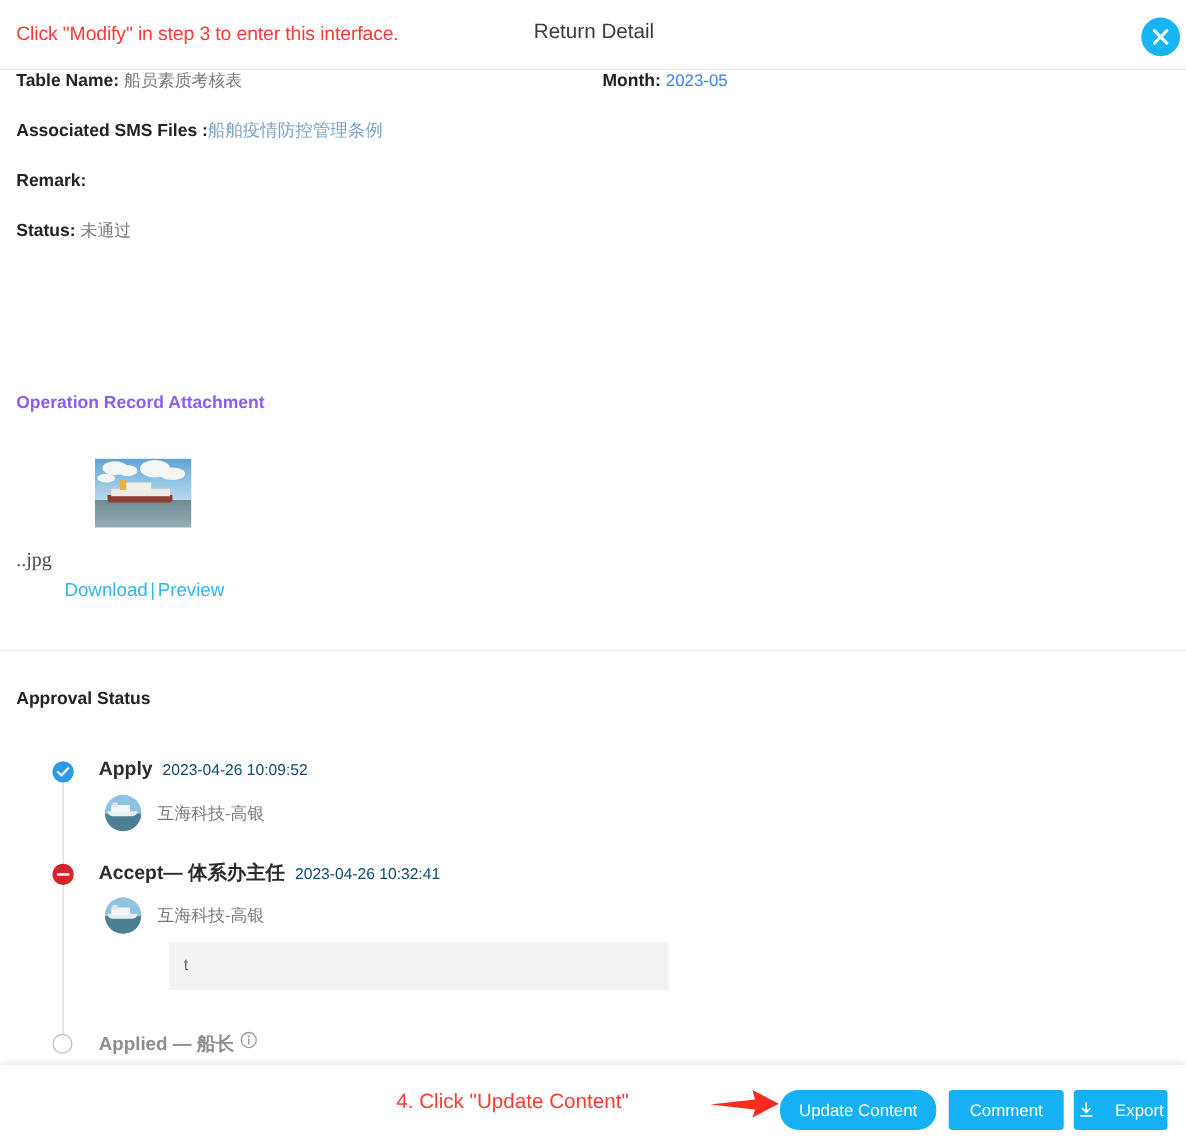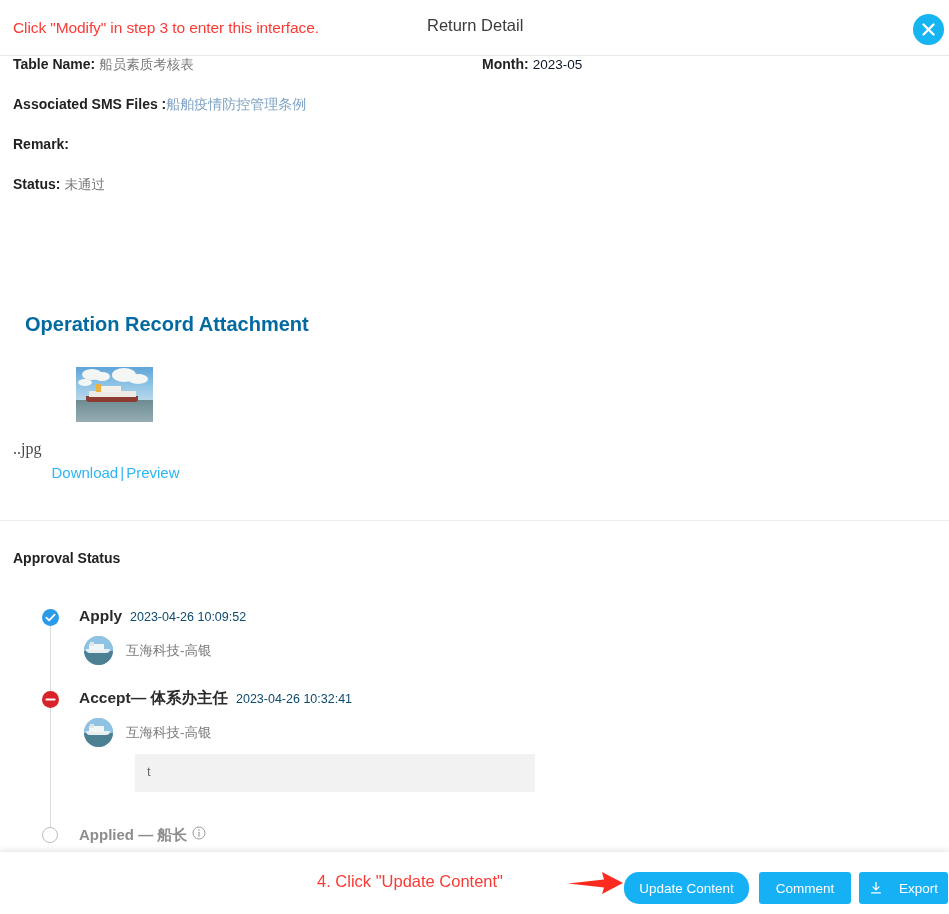--- a/index.html
+++ b/index.html
@@ -46,29 +46,29 @@
   .fields { position: absolute; left: 0; top: 56px; width: 949px; }
   .frow { position: relative; height: 40px; }
   .fcell { position: absolute; white-space: nowrap; font-size: 14px; }
   .fcell.left  { left: 13px; }
   .fcell.right { left: 482px; }
   .flabel { font-weight: bold; color: #222; font-size: 14px; }
   .fval {
     color: #7a7a7a; font-size: 13.5px; margin-left: 4px;
     font-family: "Liberation Sans", sans-serif;
   }
-  .fval.dark { color: #0f172a; }
+  .fval.dark { color: #3b82f6; }
   .flink {
     color: #7ea2c4; font-size: 14px; cursor: pointer;
   }
 
   
   .attach-title {
     position: absolute; left: 13px; top: 313px;
-    font-size: 20px; font-weight: bold; color: #0369a1; margin-left: 12px;
+    font-size: 14px; font-weight: bold; color: #8b5cf6;
   }
   .thumb-wrap {
     position: absolute; left: 76px; top: 367px;
     width: 77px; height: 55px;
     cursor: pointer; overflow: hidden;
     background: #9fc3dd;
   }
   .thumb-sky {
     position: absolute; left: 0; top: 0; width: 77px; height: 33px;
     background: linear-gradient(#5fa4d8 0%, #87bfe4 45%, #b9d7ea 100%);
@@ -207,21 +207,21 @@
     position: absolute; top: 20px; height: 32px;
     background: #16b0f5; color: #ffffff;
     border: none; border-radius: 3px;
     font-family: "Liberation Sans", sans-serif;
     font-size: 13.5px; cursor: pointer;
     padding: 0 14px; white-space: nowrap;
     display: flex; align-items: center; justify-content: center;
   }
   #btn-update  { left: 624px; width: 125px; border-radius: 15px; }
   #btn-comment { left: 759px; width: 92px; }
-  #btn-export  { left: 859px; width: 89px; gap: 16px; }
+  #btn-export  { left: 859px; width: 75px; gap: 16px; }
   .btn svg { display: block; }
 </style>
 </head>
 <body>
 
 <div id="app">
 
   <div class="header">
     <div class="hint-top">Click "Modify" in step 3 to enter this interface.</div>
     <div class="header-title">Return Detail</div>

